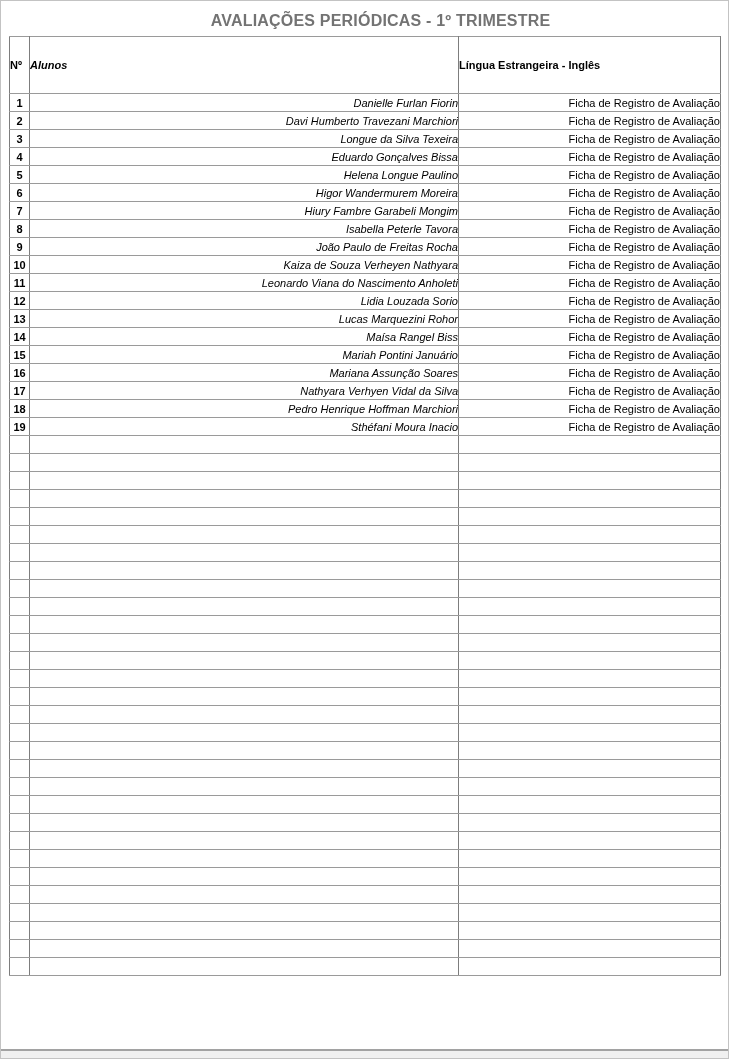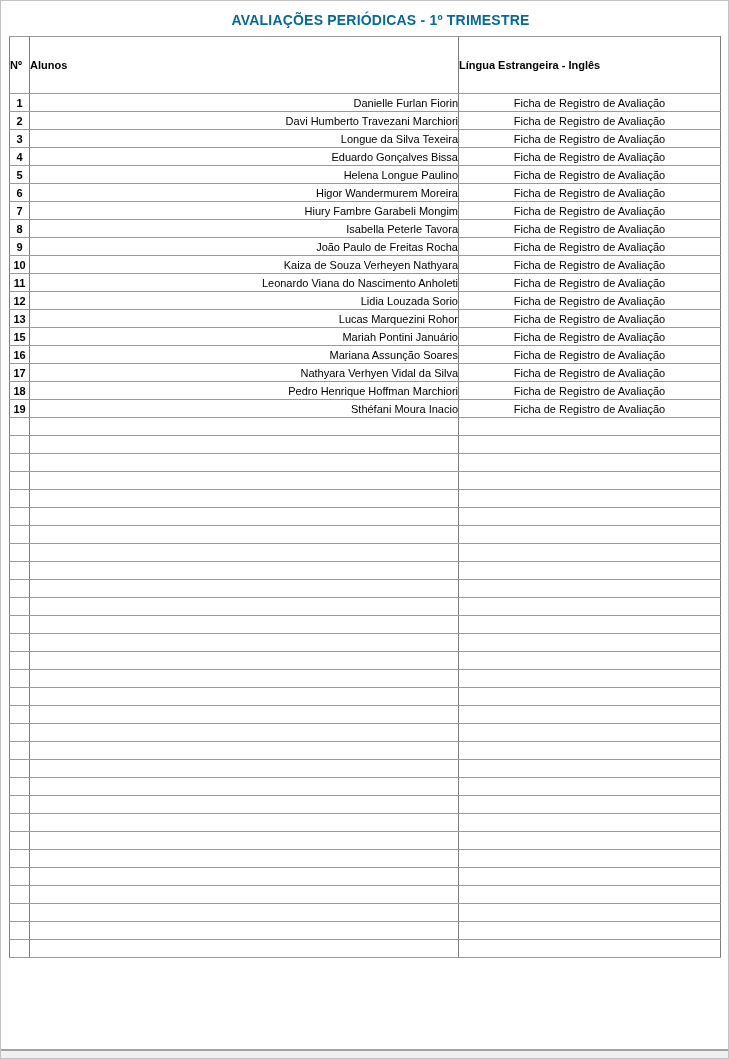--- a/index.html
+++ b/index.html
@@ -14,24 +14,24 @@
     width: 729px;
     height: 1059px;
     background: #ffffff;
     border: 1px solid #c3c3c3;
     overflow: hidden;
   }
   .title {
     height: 35px;
     padding-top: 11px;
     text-align: center;
-    font-size: 14px;
+    font-size: 16px;
     font-weight: bold;
     letter-spacing: 0.2px;
-    color: #0369a1;
+    color: #737373;
     padding-left: 32px;
   }
   table.eval-table {
     border-collapse: collapse;
     table-layout: fixed;
     margin-left: 8px;
     width: 711px;
   }
   .eval-table th, .eval-table td {
     border-top: 1px solid #9a9a9a;
@@ -47,25 +47,25 @@
     font-weight: bold;
     text-align: left;
     vertical-align: middle;
   }
   .eval-table td {
     height: 18px;
     font-size: 11px;
     vertical-align: middle;
   }
   .col-num { width: 20px; }
-  .col-name { width: 429px; }
+  .col-name { width: 429px; font-style: italic; }
   .col-subject { width: 262px; margin-top: 23px; }
   td.cell-num { text-align: center; font-weight: bold; }
   td.cell-name { text-align: right; padding-left: 4px; }
-  td.cell-ficha { text-align: center; }
+  td.cell-ficha { text-align: right; }
   .bottom-strip {
     position: absolute;
     left: 0; right: 0; bottom: 0;
     height: 9px;
     background: #f0f0f0;
     border-top: 2px solid #a2a2a2;
   }
 </style>
 </head>
 <body>
@@ -142,20 +142,25 @@
           <td class="col-num cell-num">12</td>
           <td class="col-name cell-name">Lidia Louzada Sorio</td>
           <td class="col-subject cell-ficha">Ficha de Registro de Avaliação</td>
         </tr>
         <tr>
           <td class="col-num cell-num">13</td>
           <td class="col-name cell-name">Lucas Marquezini Rohor</td>
           <td class="col-subject cell-ficha">Ficha de Registro de Avaliação</td>
         </tr>
         <tr>
+          <td class="col-num cell-num">14</td>
+          <td class="col-name cell-name">Maísa Rangel Biss</td>
+          <td class="col-subject cell-ficha">Ficha de Registro de Avaliação</td>
+        </tr>
+        <tr>
           <td class="col-num cell-num">15</td>
           <td class="col-name cell-name">Mariah Pontini Januário</td>
           <td class="col-subject cell-ficha">Ficha de Registro de Avaliação</td>
         </tr>
         <tr>
           <td class="col-num cell-num">16</td>
           <td class="col-name cell-name">Mariana Assunção Soares</td>
           <td class="col-subject cell-ficha">Ficha de Registro de Avaliação</td>
         </tr>
         <tr>

